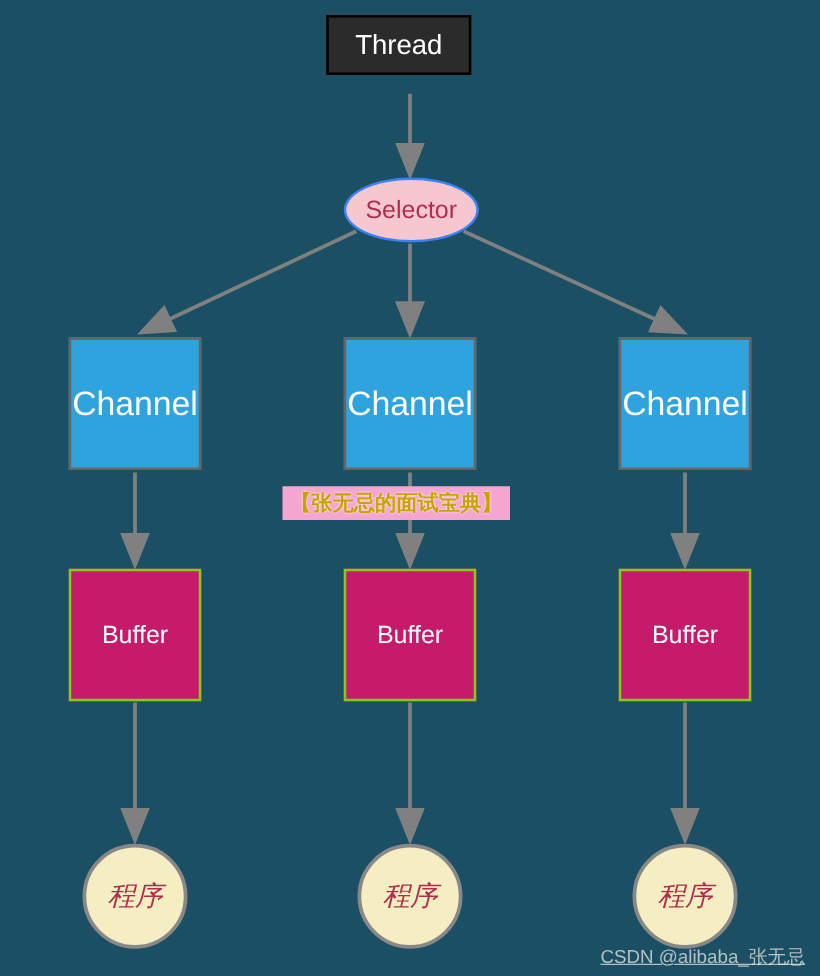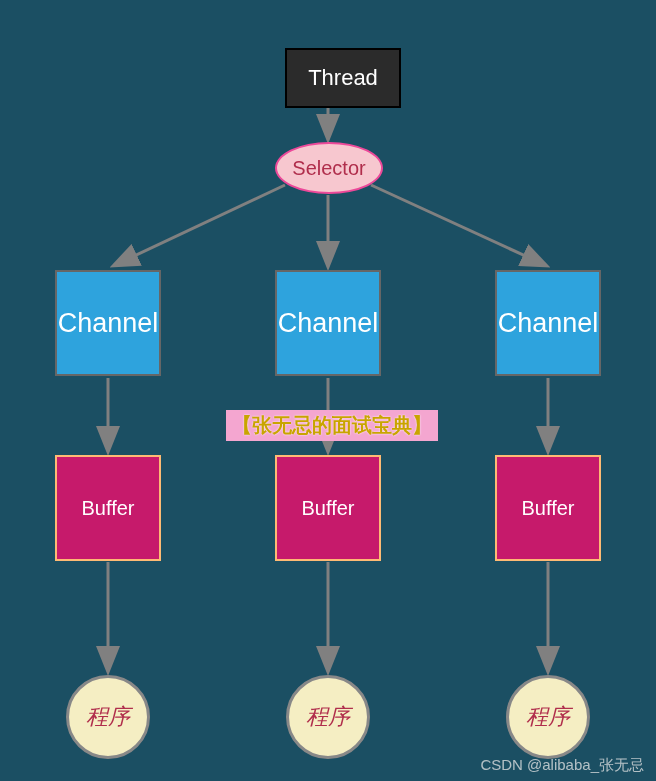--- a/index.html
+++ b/index.html
@@ -25,55 +25,54 @@
     box-sizing: border-box;
   }
   .thread {
     background: #2b2b2b;
     border: 2px solid #000;
     color: #fff;
     font-size: 22px;
   }
   .selector {
     background: #f7c7cf;
-    border: 2px solid #ec4899;
+    border: 2px solid #3b82f6;
     border-radius: 50%;
     color: #b02e4c;
     font-size: 20px;
     font-weight: 500;
   }
   .channel {
     background: #2ea3dd;
     border: 2px solid #666;
     color: #fff;
     font-size: 27px;
   }
   .buffer {
     background: #c61a6b;
-    border: 2px solid #fdba74;
+    border: 2px solid #84cc16;
     color: #fff;
     font-size: 20px;
   }
   .program {
     background: #f5eec3;
     border: 3px solid #888;
     border-radius: 50%;
     color: #b02e4c;
     font-size: 22px;
     font-style: italic;
   }
   .watermark-badge {
     position: absolute;
     background: #f4a6d0;
     color: #c9a400;
     font-weight: bold;
-    font-size: 20px;
+    font-size: 17px;
     padding: 2px 6px;
     text-shadow: 0 0 2px #fff;
-    margin-top: 21px;
   }
   .watermark-text {
     position: absolute;
     color: rgba(230,230,230,0.75);
     font-size: 15px;
   }
 </style>
 </head>
 <body>
 
@@ -94,21 +93,21 @@
 
   <line x1="108" y1="378" x2="108" y2="450" stroke="#808080" stroke-width="3" marker-end="url(#arrowhead)"></line>
   <line x1="328" y1="378" x2="328" y2="450" stroke="#808080" stroke-width="3" marker-end="url(#arrowhead)"></line>
   <line x1="548" y1="378" x2="548" y2="450" stroke="#808080" stroke-width="3" marker-end="url(#arrowhead)"></line>
 
   <line x1="108" y1="562" x2="108" y2="670" stroke="#808080" stroke-width="3" marker-end="url(#arrowhead)"></line>
   <line x1="328" y1="562" x2="328" y2="670" stroke="#808080" stroke-width="3" marker-end="url(#arrowhead)"></line>
   <line x1="548" y1="562" x2="548" y2="670" stroke="#808080" stroke-width="3" marker-end="url(#arrowhead)"></line>
 </svg>
 
-<div class="node thread" style="left:285px; top:12px; width:116px; height:60px;margin-top:36px;">
+<div class="node thread" style="left:261px; top:12px; width:116px; height:48px;">
   <span>Thread</span>
 </div>
 
 <div class="node selector" style="left:275px; top:142px; width:108px; height:52px;">
   <span>Selector</span>
 </div>
 
 <div class="node channel" style="left:55px; top:270px; width:106px; height:106px;">
   <span>Channel</span>
 </div>
@@ -136,15 +135,15 @@
 <div class="node program" style="left:66px; top:675px; width:84px; height:84px;">
   <span>程序</span>
 </div>
 <div class="node program" style="left:286px; top:675px; width:84px; height:84px;">
   <span>程序</span>
 </div>
 <div class="node program" style="left:506px; top:675px; width:84px; height:84px;">
   <span>程序</span>
 </div>
 
-<div class="watermark-text" style="right:12px; bottom:6px;">
+<div class="watermark-text" style="right:12px; bottom:6px;text-decoration:underline;">
   <span>CSDN @alibaba_张无忌</span>
 </div>
 
 </body></html>

